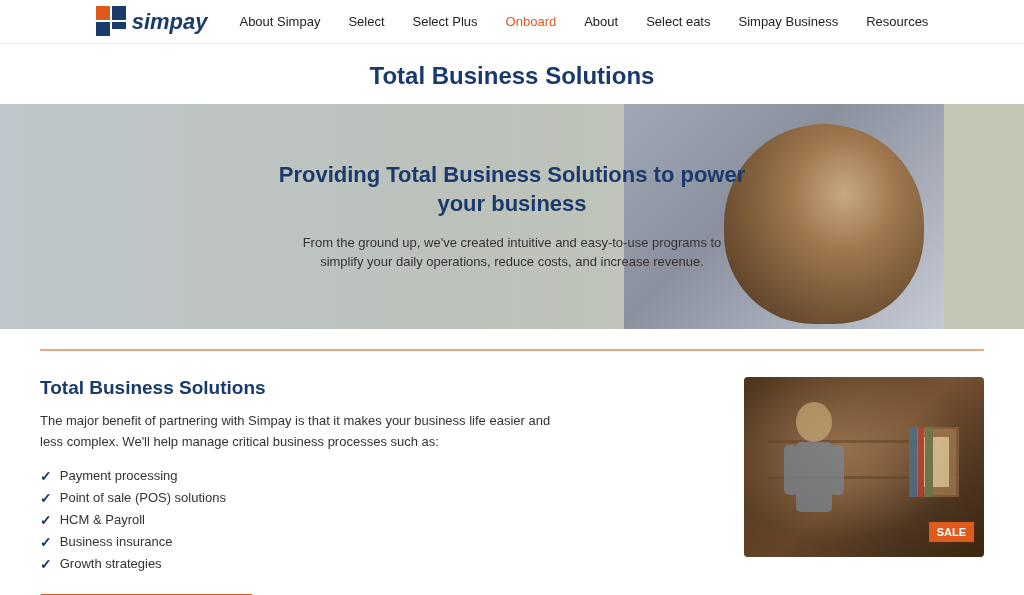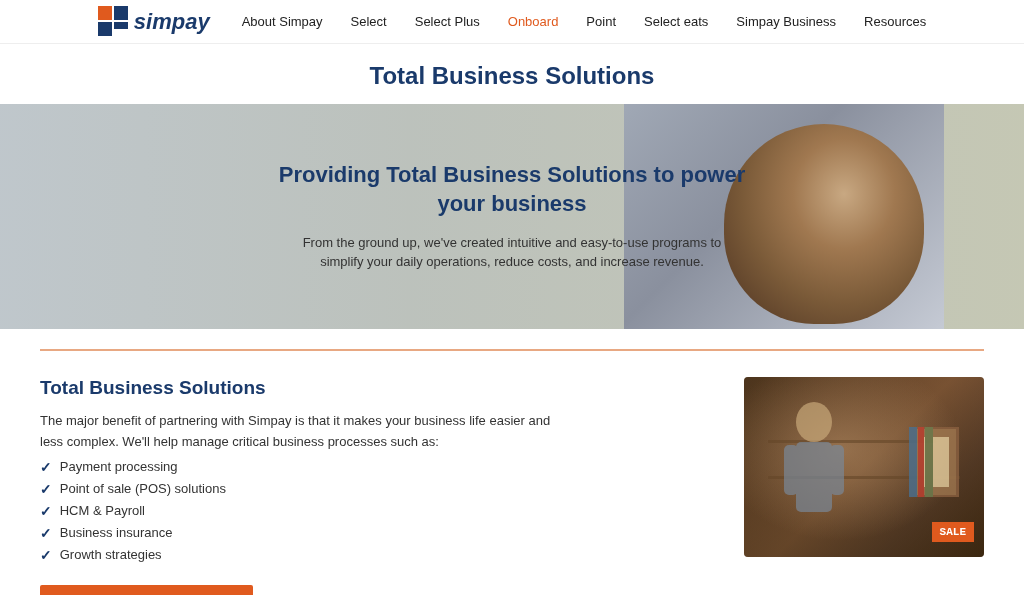--- a/index.html
+++ b/index.html
@@ -131,33 +131,32 @@
       padding: 16px 40px 30px;
       gap: 40px;
       align-items: flex-start;
     }
     .content-left {
       flex: 1;
     }
     .content-right {
       width: 240px;
       flex-shrink: 0;
-      font-family: Liberation Mono, monospace;
     }
     .section-title {
       font-size: 19px;
       font-weight: 800;
       color: #1a3a6b;
       margin-bottom: 12px;
     }
     .section-desc {
       font-size: 13px;
       color: #333;
       line-height: 1.6;
-      margin-bottom: 6px;
+      margin-bottom: 15px;
       max-width: 520px;
     }
     .checklist {
       list-style: none;
       margin-bottom: 22px;
     }
     .checklist li {
       font-size: 13px;
       color: #333;
       display: flex;
@@ -227,21 +226,21 @@
       <rect x="0" y="16" width="14" height="14" fill="#1a3a6b"></rect>
       <rect x="16" y="16" width="14" height="7" fill="#1a3a6b"></rect>
     </svg>
     <span class="logo-text">simpay</span>
   </a>
   <nav>
     <a href="#">About Simpay</a>
     <a href="#">Select</a>
     <a href="#">Select Plus</a>
     <a class="orange" href="#">Onboard</a>
-    <a href="#">Point</a>
+    <a href="#">About</a>
     <a href="#">Select eats</a>
     <a href="#">Simpay Business</a>
     <a href="#">Resources</a>
   </nav>
 </header>
 
 <div class="page-title-bar">
   <h1>Total Business Solutions</h1>
 </div>
 

